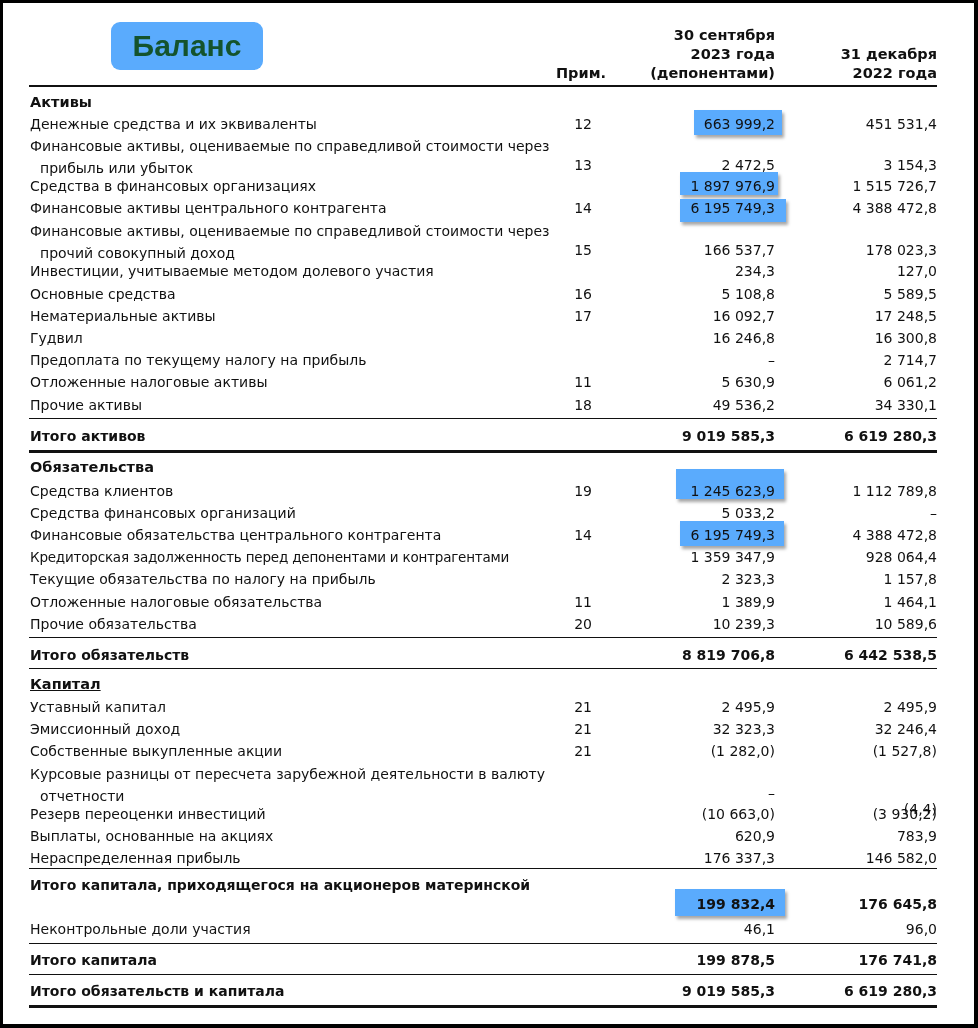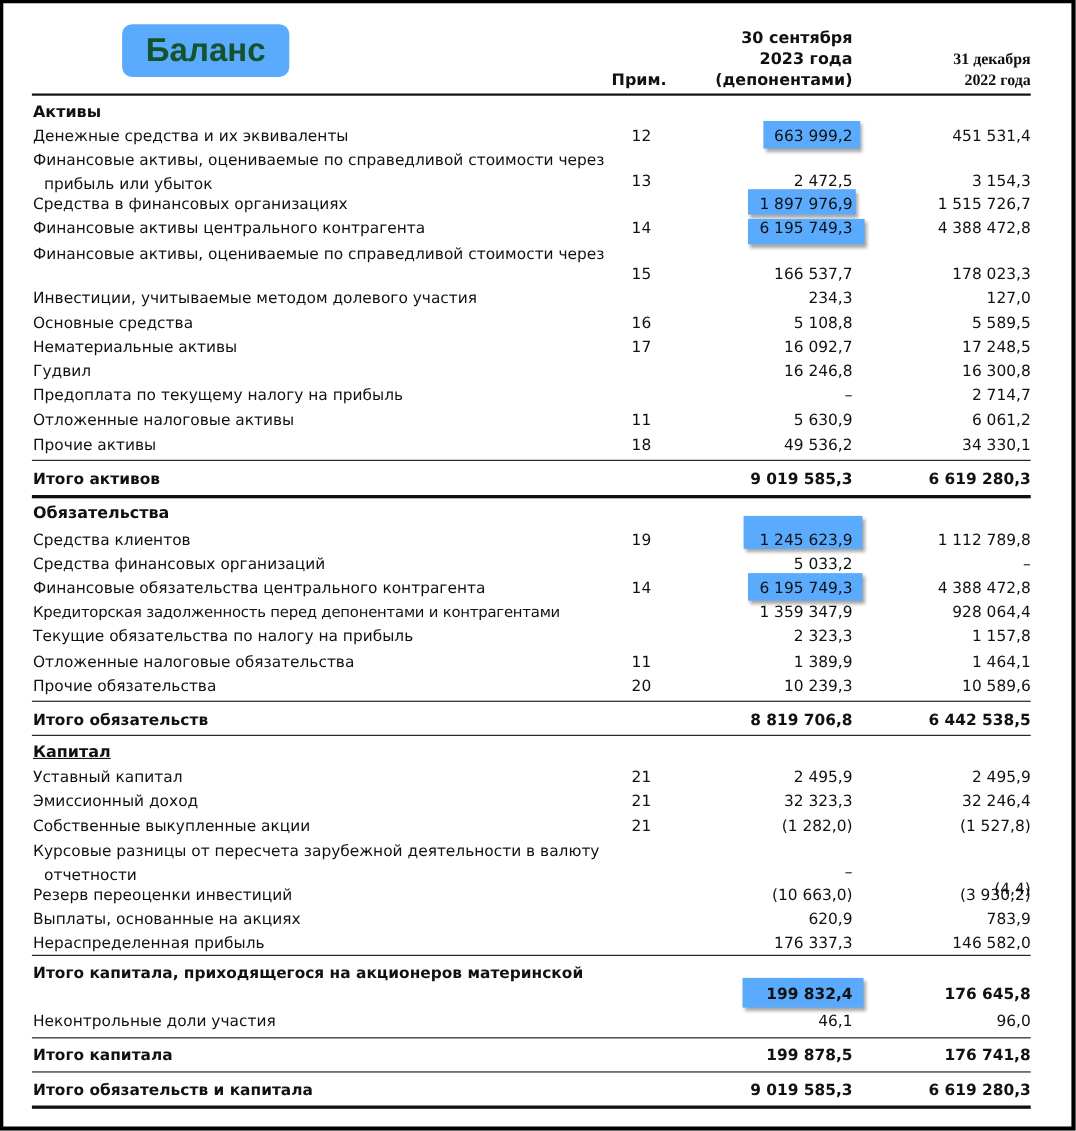--- a/index.html
+++ b/index.html
@@ -15,21 +15,21 @@
   }
   .title-badge {
     position:absolute; left:111px; top:22px; width:152px; height:48px;
     background:#5aabfd; border-radius:9px;
     color:#14532d; font-family:"Liberation Sans", sans-serif; font-weight:bold;
     font-size:30px; line-height:48px; text-align:center;
   }
   .hdr { position:absolute; font-weight:bold; font-size:14.5px; text-align:right; line-height:19px; }
   .hdr.note { left:540px; width:66px; top:64px; }
   .hdr.c1 { left:600px; width:175px; top:26px; }
-  .hdr.c2 { left:800px; width:137px; top:45px;font-family:Liberation Serif, serif; }
+  .hdr.c2 { left:800px; width:137px; top:45px; }
 
   .rule { position:absolute; left:29px; width:908px; background:#111; }
 
   .row { position:absolute; left:0; width:978px; font-size:14px; line-height:22px; }
   .row .label { position:absolute; left:30px; width:520px; }
   .row .label.wrap2 .l2 { display:block; padding-left:10px; }
   .row .note { position:absolute; left:540px; width:52px; text-align:right; }
   .row .v1 { position:absolute; left:600px; width:175px; text-align:right; }
   .row .v2 { position:absolute; left:780px; width:157px; text-align:right; }
   .row.bold { font-weight:bold; }
@@ -92,20 +92,21 @@
 </div>
 <div class="row" style="top:197px;">
   <span class="label">Финансовые активы центрального контрагента</span>
   <span class="note">14</span>
   <span class="v1">6 195 749,3</span>
   <span class="v2">4 388 472,8</span>
 </div>
 <div class="row" style="top:220px;">
   <span class="label wrap2">
     <span>Финансовые активы, оцениваемые по справедливой стоимости через</span>
+    <span class="l2">прочий совокупный доход</span>
   </span>
   <span class="note" style="top:19px;">15</span>
   <span class="v1" style="top:19px;">166 537,7</span>
   <span class="v2" style="top:19px;">178 023,3</span>
 </div>
 <div class="row" style="top:260px;">
   <span class="label">Инвестиции, учитываемые методом долевого участия</span>
   <span class="note"></span>
   <span class="v1">234,3</span>
   <span class="v2">127,0</span>

